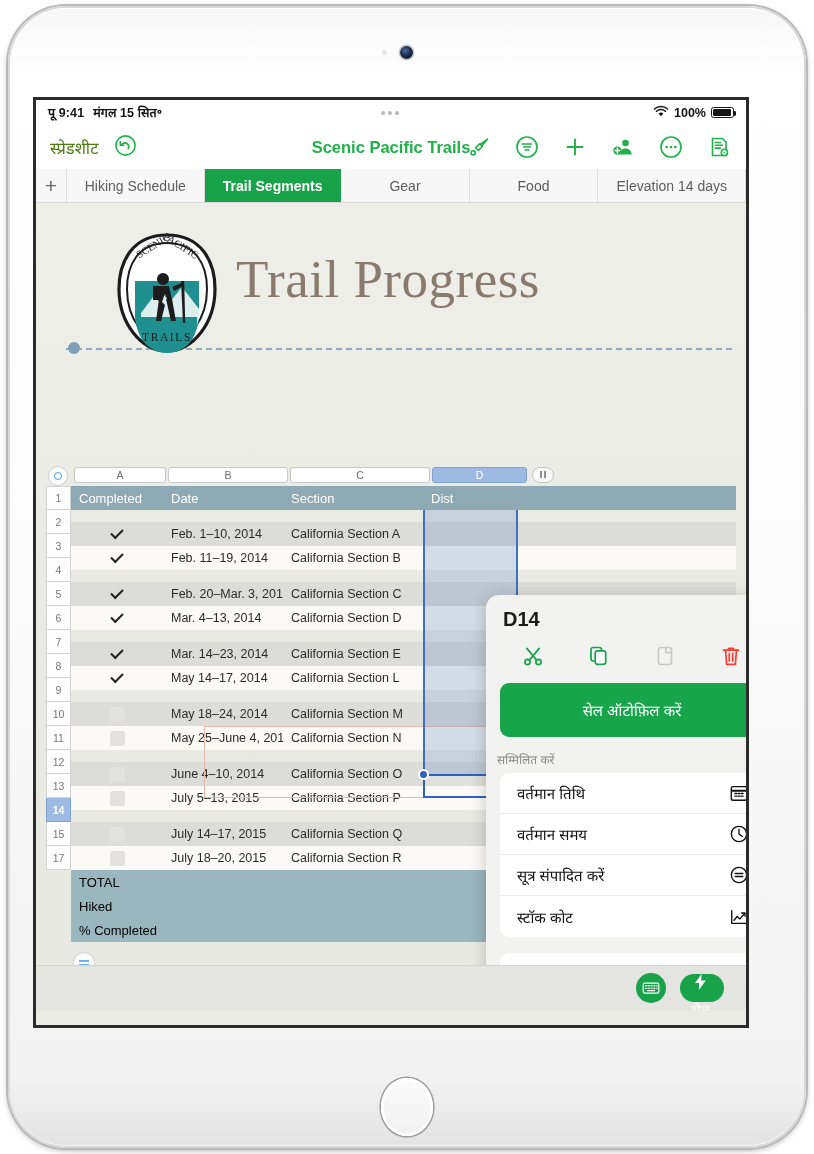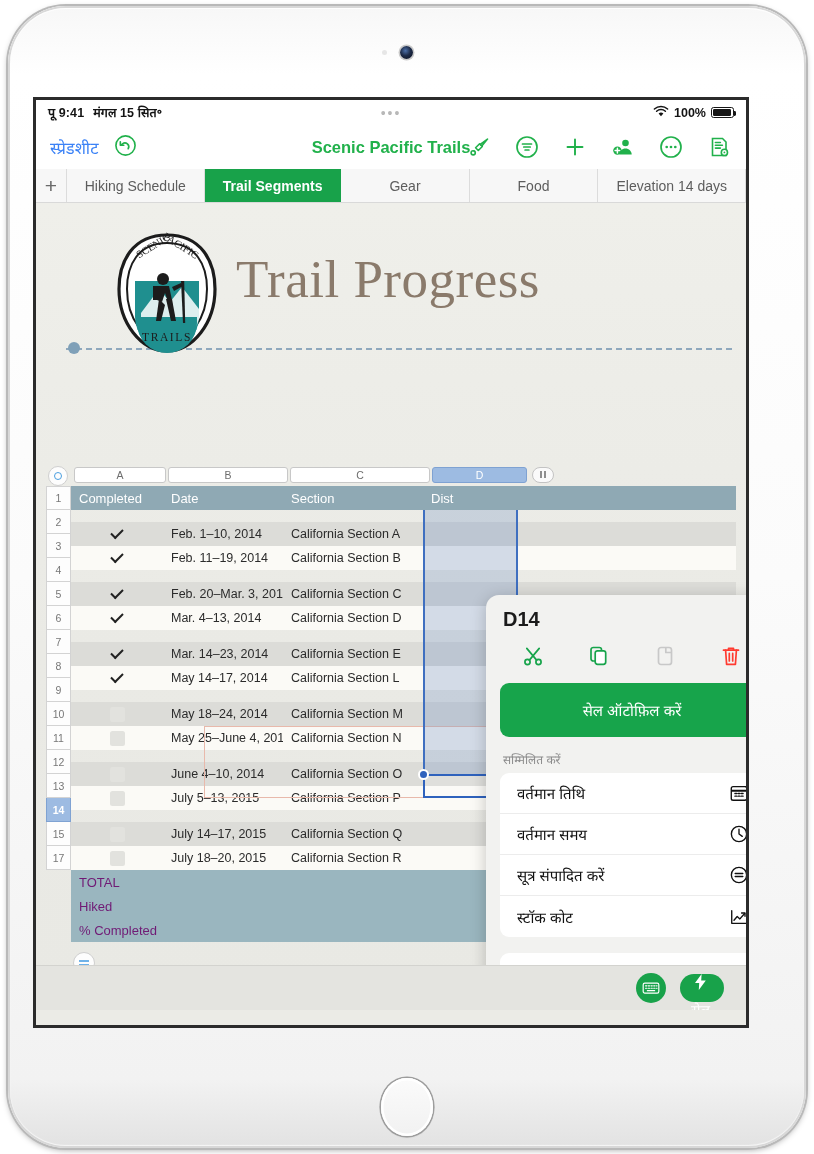--- a/index.html
+++ b/index.html
@@ -71,21 +71,21 @@
     background:#161616; border-radius:0 1.4px 1.4px 0;
   }
   .batt > i { position:absolute; left:1.4px; top:1.4px; bottom:1.4px; width: 18px; background:#161616; border-radius:1.3px; display:block;}
 
   
   .toolbar {
     height: 44px; background: #ffffff; display: flex; align-items: center;
     padding: 0 14px; position: relative;
   }
   .tb-left { display: flex; align-items: center; gap: 16px; }
-  .tb-docs { font-size: 16.5px; color: #3b82f6; }
+  .tb-docs { font-size: 16.5px; color: #4d7c0f; }
   .tb-title {
     position: absolute; left: 0; right: 0; text-align: center;
     font-size: 16.5px; font-weight: 700; color: #21b14b; pointer-events: none;
   }
   .tb-right { margin-left: auto; display: flex; align-items: center; gap: 22px; z-index:2; }
   .tb-ico { width: 26px; height: 26px; display: flex; align-items: center; justify-content: center; }
 
   
   .tabbar { height: 34px; background: #f7f7f7; display: flex; align-items: stretch;
             border-bottom: 1px solid #d9d9d9; }
@@ -147,21 +147,21 @@
   .srow.header { background: #8fa9b4; }
   .srow.odd { background: #dcdcd8; margin-top: 12px; }
   .srow.even { background: #fbfaf6; }
   .srow.total { background: #9ab6bf; }
   .cell { display: flex; align-items: center; font-size: 12.5px; color: #2b2b2b; padding: 0 8px; overflow:hidden; white-space:nowrap;}
   .c-a { width: 92px; justify-content: center; }
   .c-b { width: 120px; }
   .c-c { width: 140px; }
   .c-d { width: 95px; }
   .srow.header .cell { color: #ffffff; font-size: 13px; }
-  .srow.total .cell { color: #701a75; font-size: 13px; }
+  .srow.total .cell { color: #000000; font-size: 13px; }
   .chk { width: 15px; height: 15px; border-radius: 2.5px; background: #e2e2de; display:inline-flex; align-items:center; justify-content:center;}
   .chk.on { background: transparent; }
   .chk.on::after {
     content: ""; width: 10px; height: 5px; border-left: 2.4px solid #222; border-bottom: 2.4px solid #222;
     transform: rotate(-45deg); margin-top: -3px;
   }
   
   .dsel {
     position: absolute; left: 352px; top: 24px; width: 95px; height: 264px;
     background: rgba(120,150,195,.30); border-left: 2px solid #3f6fc0; border-right: 2px solid #3f6fc0;
@@ -185,21 +185,21 @@
     overflow: hidden;
   }
   .pop-ref { font-size: 20px; font-weight: 700; color: #1b1b1b; padding: 13px 0 0 17px; }
   .pop-actions { display: flex; justify-content: space-around; align-items: center; padding: 10px 14px 12px; }
   .pa { width: 32px; height: 30px; display: flex; align-items: center; justify-content: center; }
   .pop-primary {
     margin: 0 14px 14px; height: 54px; border-radius: 9px; background: #17a44b;
     display: flex; align-items: center; justify-content: center;
     color: #ffffff; font-size: 15px; font-weight: 500;
   }
-  .pop-section-label { font-size: 12px; color: #8b8b8b; padding: 0 0 5px 17px; }
+  .pop-section-label { font-size: 12px; color: #8b8b8b; padding: 0 0 5px 11px; }
   .pop-group { margin: 0 14px 16px; background: #ffffff; border-radius: 9px; overflow: hidden; }
   .pop-item {
     height: 41px; display: flex; align-items: center; padding: 0 14px 0 17px;
     font-size: 15px; color: #121212; border-bottom: 1px solid #ececec;
   }
   .pop-item:last-child { border-bottom: none; }
   .pop-item .pi-ico { margin-left: auto; width: 22px; height: 22px; display:flex; align-items:center; justify-content:center; }
 
   
   .bottombar {

